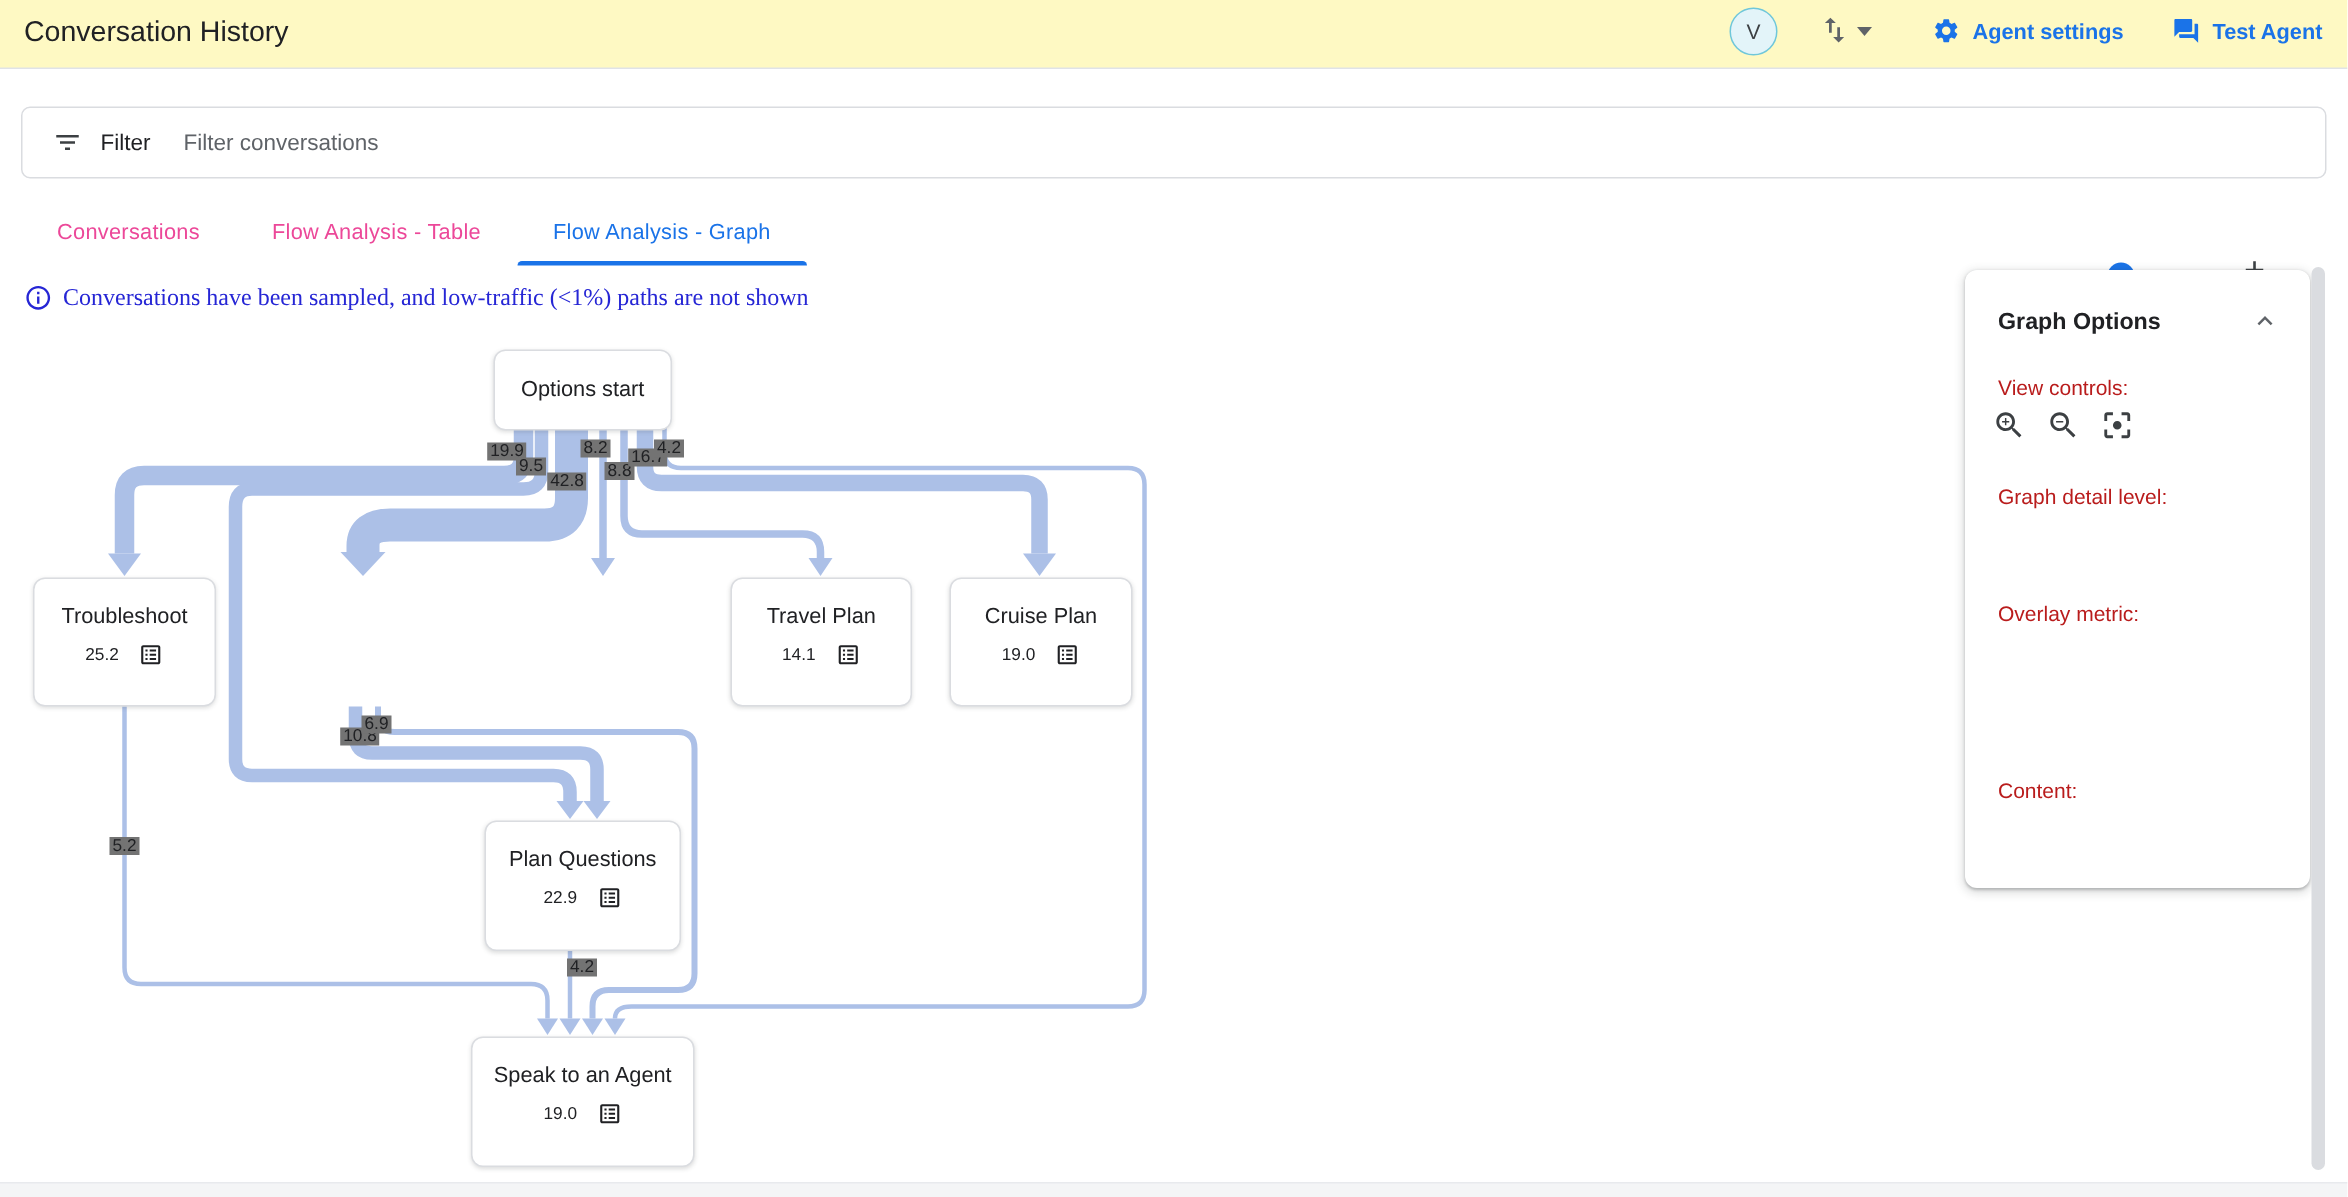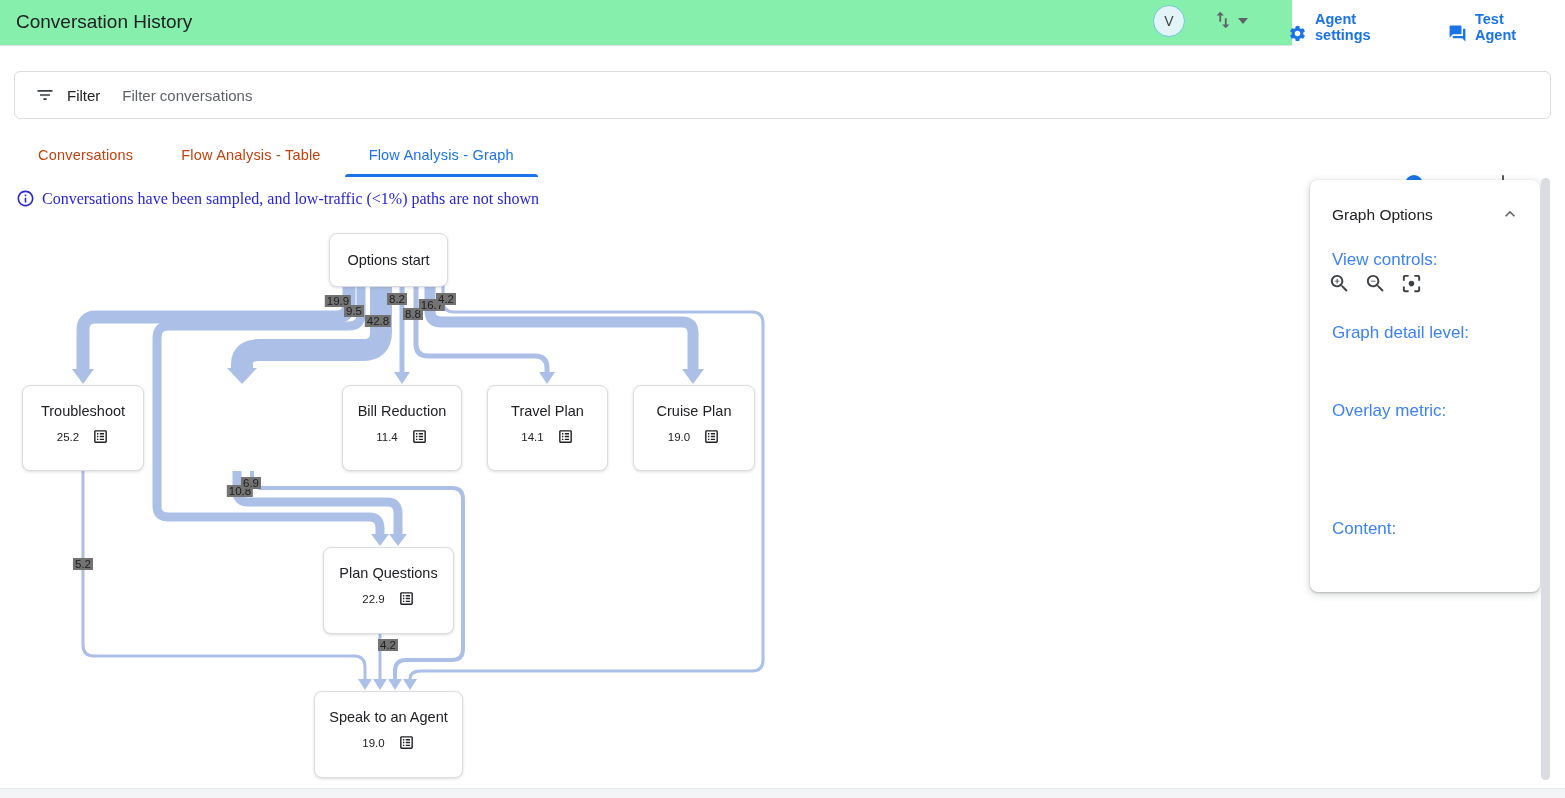--- a/index.html
+++ b/index.html
@@ -1,22 +1,22 @@
 <!DOCTYPE html>
 <html><head>
 <meta charset="utf-8">
 <style>
   * { margin:0; padding:0; box-sizing:border-box; }
   html,body { width:1565px; height:798px; overflow:hidden; background:#fff;
     font-family:"Liberation Sans", sans-serif; color:#202124; }
   .stage { position:relative; width:1565px; height:798px; }
 
   
-  .hdr { position:absolute; left:0; top:0; width:1292px; height:46px;
-    border-bottom:1px solid #e0e3e7; background:#86efac; }
+  .hdr { position:absolute; left:0; top:0; width:1565px; height:46px;
+    border-bottom:1px solid #e0e3e7; background:#fef9c3; }
   .hdr-title { position:absolute; left:16px; top:11px; font-size:19px; color:#202124; }
   .avatar { position:absolute; left:1153px; top:5px; width:32px; height:32px; border-radius:50%;
     background:#e3f4f9; border:1.5px solid #6fc7da; display:flex; align-items:center; justify-content:center;
     font-size:14px; color:#3c4043; }
   .sort-group { position:absolute; left:1212px; top:9px; display:flex; align-items:center; gap:4px; }
   .hdr-link { position:absolute; top:11px; display:flex; align-items:flex-end; gap:8px;
     color:#1a73e8; font-size:14.5px; font-weight:bold; cursor:pointer; }
   .hdr-link svg { flex:0 0 auto; }
   .link-settings { left:1288px; }
   .link-test { left:1448px; }
@@ -26,21 +26,21 @@
   
   .filter-bar { position:absolute; left:14px; top:71px; width:1537px; height:48px;
     border:1px solid #dadce0; border-radius:6px; display:flex; align-items:center; background:#fff; }
   .filter-bar .f-icon { margin-left:20px; }
   .filter-label { margin-left:12px; font-size:15px; font-weight:normal; color:#202124; }
   .filter-ph { margin-left:22px; font-size:15px; color:#5f6368; }
 
   
   .tabs { position:absolute; left:14px; top:134px; height:42px; display:flex; }
   .tab { position:relative; height:42px; display:flex; align-items:center; padding:0 24px;
-    font-size:14.5px; color:#c2410c; letter-spacing:.2px; cursor:pointer; }
+    font-size:14.5px; color:#ec4899; letter-spacing:.2px; cursor:pointer; }
   .tab.active { color:#1a73e8; }
   .tab.active::after { content:""; position:absolute; left:0; right:0; bottom:-1px; height:3px;
     background:#1a73e8; border-radius:3px 3px 0 0; }
 
   
   .notice { position:absolute; left:16px; top:189px; display:flex; align-items:center; gap:7px;
     color:#2626d5; }
   .notice-text { font-family:"Liberation Serif", serif; font-size:16px; }
 
   
@@ -51,23 +51,23 @@
   .node.single { display:flex; align-items:center; justify-content:center; }
   .node.single .node-title { margin-top:0; }
   .node-meta { margin-top:9px; display:flex; align-items:center; justify-content:center; gap:13px; }
   .node-value { font-size:11.5px; color:#202124; }
   .elabel { position:absolute; transform:translate(-50%,-50%); font-size:11.5px; color:#202124;
     background:#737373; padding:0 2px; z-index:2; white-space:nowrap; }
 
   
   .panel { position:absolute; left:1310px; top:180px; width:230px; height:412px; background:#fff;
     border-radius:8px; box-shadow:0 1px 2px rgba(60,64,67,.3), 0 2px 6px 2px rgba(60,64,67,.15); z-index:5; }
-  .panel-title { position:absolute; left:22px; top:26px; font-size:15.5px; color:#202124; }
+  .panel-title { position:absolute; left:22px; top:26px; font-size:15.5px; color:#202124;font-weight:bold; }
   .panel-chevron { position:absolute; right:20px; top:24px; cursor:pointer; }
-  .p-label { position:absolute; left:22px; font-size:17px; color:#3b82f6; }
+  .p-label { position:absolute; left:22px; font-size:14px; color:#b91c1c; }
   .view-icons { position:absolute; left:18px; top:92px; display:flex; gap:13px; }
   .view-icons svg { cursor:pointer; }
   .minus-btn,.plus-btn { position:absolute; font-size:24px; color:#3c4043; cursor:pointer; line-height:20px; }
   .minus-btn { left:1334px; top:173px; }
   .plus-btn  { left:1496px; top:171px; }
   .slider-track { position:absolute; left:1368px; top:182px; width:114px; height:4px;
     background:#cddffb; border-radius:2px; cursor:pointer; }
   .slider-fill { position:absolute; left:1368px; top:182px; width:46px; height:4px;
     background:#1a73e8; border-radius:2px; }
   .slider-thumb { position:absolute; left:1405px; top:175px; width:18px; height:18px;
@@ -193,29 +193,20 @@
     <div class="node-title">Troubleshoot</div>
     <div class="node-meta">
       <span class="node-value">25.2</span>
       <svg width="17" height="17" viewBox="0 0 24 24">
           <path fill="#202124" d="M19 3H5c-1.1 0-2 .9-2 2v14c0 1.1.9 2 2 2h14c1.1 0 2-.9 2-2V5c0-1.1-.9-2-2-2zm0 16H5V5h14v14zM7 7h2v2H7zm0 4h2v2H7zm0 4h2v2H7zm4-8h6v2h-6zm0 4h6v2h-6zm0 4h6v2h-6z"></path>
         </svg>
     </div>
   </div>
 
 
-  <div class="node" style="left:342px;top:385px;width:120px;height:86px">
-    <div class="node-title">Bill Reduction</div>
-    <div class="node-meta">
-      <span class="node-value">11.4</span>
-      <svg width="17" height="17" viewBox="0 0 24 24">
-          <path fill="#202124" d="M19 3H5c-1.1 0-2 .9-2 2v14c0 1.1.9 2 2 2h14c1.1 0 2-.9 2-2V5c0-1.1-.9-2-2-2zm0 16H5V5h14v14zM7 7h2v2H7zm0 4h2v2H7zm0 4h2v2H7zm4-8h6v2h-6zm0 4h6v2h-6zm0 4h6v2h-6z"></path>
-        </svg>
-    </div>
-  </div>
 
   <div class="node" style="left:487px;top:385px;width:121px;height:86px">
     <div class="node-title">Travel Plan</div>
     <div class="node-meta">
       <span class="node-value">14.1</span>
       <svg width="17" height="17" viewBox="0 0 24 24">
           <path fill="#202124" d="M19 3H5c-1.1 0-2 .9-2 2v14c0 1.1.9 2 2 2h14c1.1 0 2-.9 2-2V5c0-1.1-.9-2-2-2zm0 16H5V5h14v14zM7 7h2v2H7zm0 4h2v2H7zm0 4h2v2H7zm4-8h6v2h-6zm0 4h6v2h-6zm0 4h6v2h-6z"></path>
         </svg>
     </div>
   </div>

